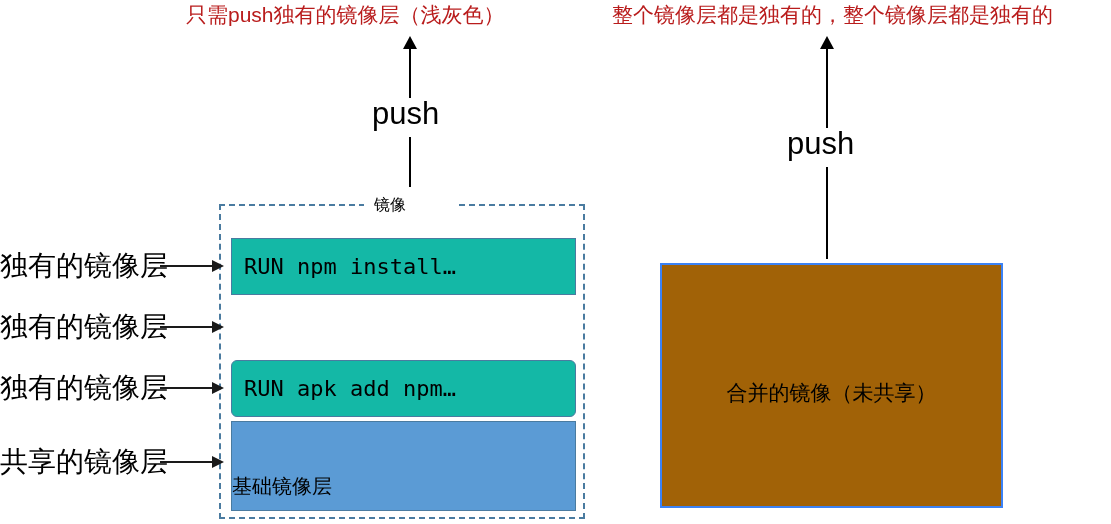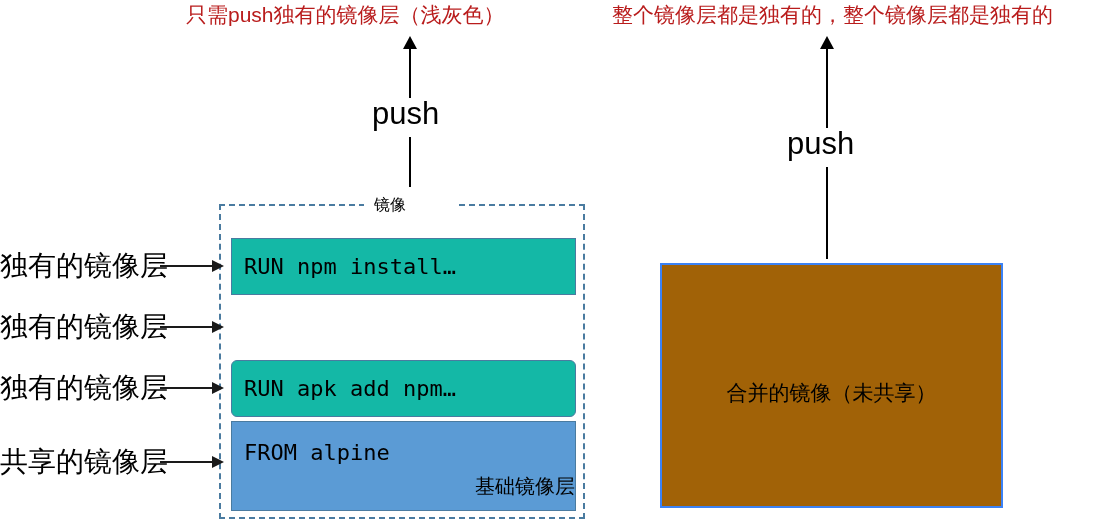--- a/index.html
+++ b/index.html
@@ -102,21 +102,21 @@
   }
   .layer.blue .layer-cmd {
     top: 18px;
     transform: none;
   }
   .layer-sub {
     position: absolute;
     left: 0;
     right: 0;
     top: 52px;
-    text-align: right;
+    text-align: left;
     font-size: 20px;
     line-height: 24px;
     color: #000;
     white-space: nowrap;
   }
 
   #layer-0 { top: 238px; }
   #layer-1 { top: 299px; }
   #layer-2 { top: 360px; border-radius: 6px; }
   #layer-3 { top: 421px; }
@@ -203,21 +203,20 @@
   <div class="abs layer gray" id="layer-0">
     <span class="layer-cmd">RUN npm install…</span>
   </div>
 
 
   <div class="abs layer gray" id="layer-2">
     <span class="layer-cmd">RUN apk add npm…</span>
   </div>
 
   <div class="abs layer blue" id="layer-3">
-    <span class="layer-cmd">FROM alpine</span>
     <span class="layer-sub">基础镜像层</span>
   </div>
 
   <div class="side-label" id="side-0">独有的镜像层</div>
   <div class="hline" id="hl-0"></div>
   <div class="arrow-head-right" id="ah-0"></div>
 
   <div class="side-label" id="side-1">独有的镜像层</div>
   <div class="hline" id="hl-1"></div>
   <div class="arrow-head-right" id="ah-1"></div>

